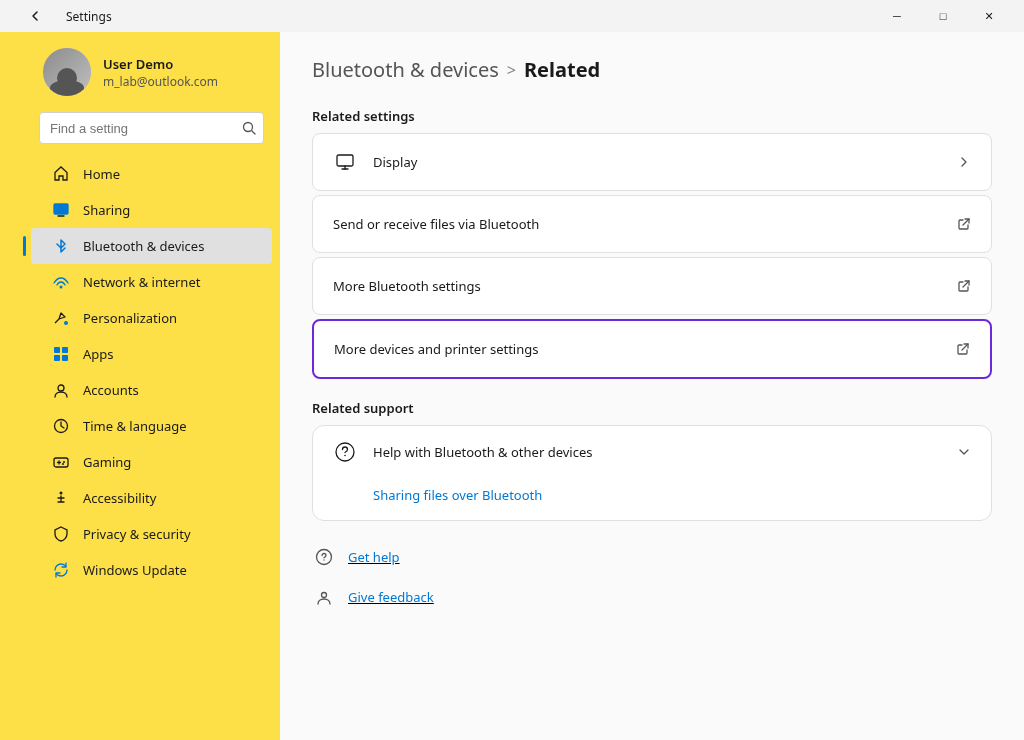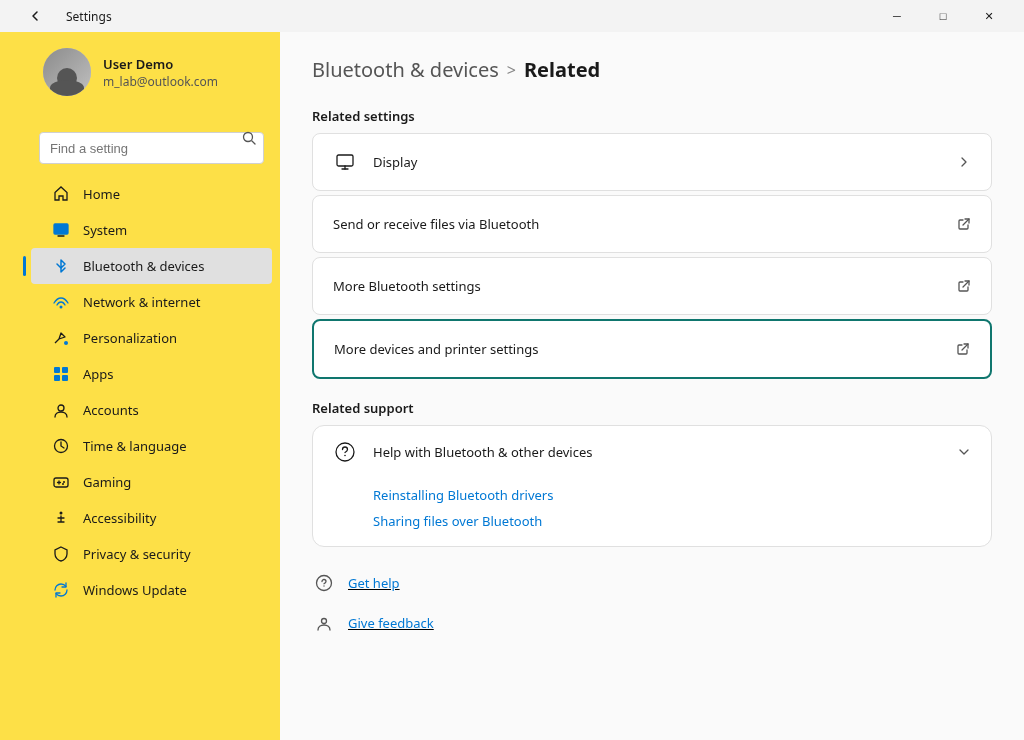--- a/index.html
+++ b/index.html
@@ -125,21 +125,20 @@
     .search-input {
       width: 100%;
       height: 32px;
       border-radius: 4px;
       border: 1px solid #d0d0d0;
       background: white;
       padding: 0 32px 0 10px;
       font-size: 13px;
       color: #555;
       outline: none;
-      margin-top: 20px;
     }
     .search-icon-wrap {
       position: absolute;
       right: 8px;
       top: 50%;
       transform: translateY(-50%);
       color: #555;
       font-size: 13px;
     }
 
@@ -216,21 +215,21 @@
     }
 
     .settings-card {
       background: white;
       border-radius: 8px;
       margin-bottom: 4px;
       border: 1px solid #e0e0e0;
       overflow: hidden;
     }
     .settings-card.highlighted {
-      border: 2px solid #0f766e;
+      border: 2px solid #6d28d9;
     }
 
     .settings-row {
       display: flex;
       align-items: center;
       padding: 16px 20px;
       cursor: pointer;
       min-height: 56px;
     }
     .settings-row-icon {
@@ -382,21 +381,21 @@
         <span>Home</span>
       </li>
 
       <li class="nav-item">
         <span class="nav-icon">
           <svg width="18" height="18" viewBox="0 0 18 18" fill="none">
             <rect x="2" y="3" width="14" height="10" rx="1" stroke="#0078d4" stroke-width="1.3" fill="#0078d4"></rect>
             <path d="M6 15H12" stroke="#1a1a1a" stroke-width="1.3" stroke-linecap="round"></path>
           </svg>
         </span>
-        <span>System</span>
+        <span>Sharing</span>
       </li>
 
       <li class="nav-item active">
         <span class="nav-icon">
           <svg width="18" height="18" viewBox="0 0 18 18" fill="none">
             <path d="M9 3V15M9 3L13 7L9 11M9 15L13 11" stroke="#0078d4" stroke-width="1.5" stroke-linecap="round" stroke-linejoin="round"></path>
             <path d="M9 11L5 7" stroke="#0078d4" stroke-width="1.5" stroke-linecap="round"></path>
           </svg>
         </span>
         <span>Bluetooth &amp; devices</span>
@@ -580,21 +579,20 @@
             </svg>
           </span>
           <span class="support-label">Help with Bluetooth &amp; other devices</span>
           <span class="support-chevron">
             <svg width="14" height="14" viewBox="0 0 14 14" fill="none">
                 <path d="M3 5L7 9L11 5" stroke="#555" stroke-width="1.3" stroke-linecap="round" stroke-linejoin="round"></path>
               </svg>
           </span>
         </div>
         <div class="support-links">
-          <a class="support-link">Reinstalling Bluetooth drivers</a>
           <a class="support-link">Sharing files over Bluetooth</a>
         </div>
       </div>
     </div>
 
     <div class="bottom-links">
       <div class="bottom-link-row">
         <span class="bottom-link-icon">
           <svg width="18" height="18" viewBox="0 0 18 18" fill="none">
             <circle cx="9" cy="9" r="7.5" stroke="#555" stroke-width="1.3" fill="none"></circle>

